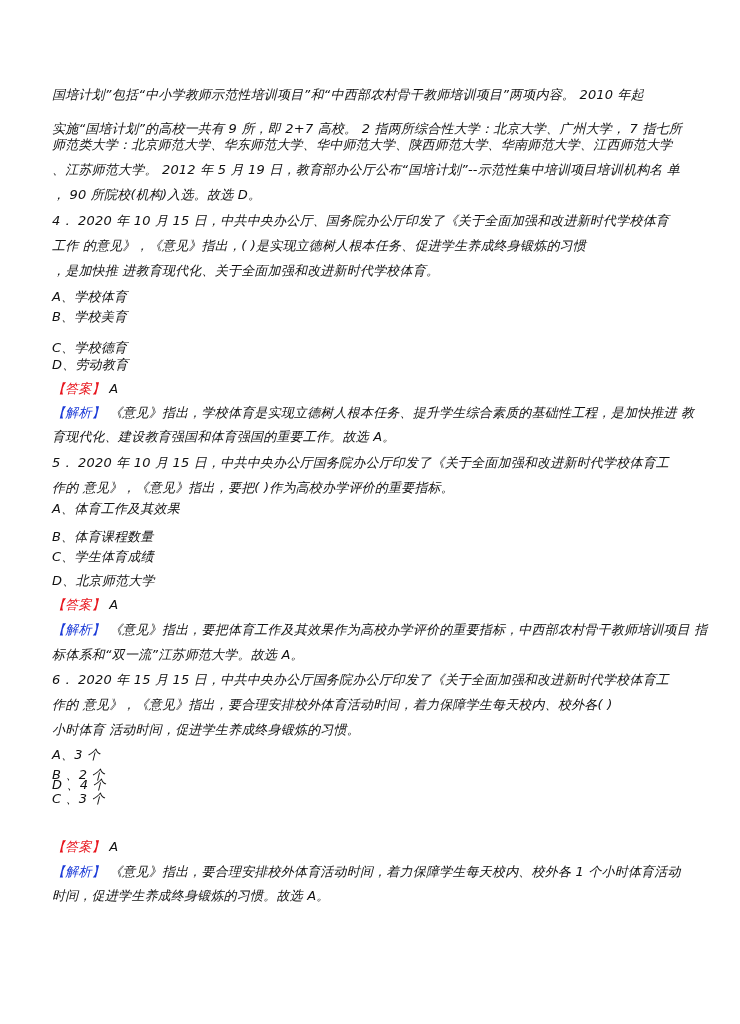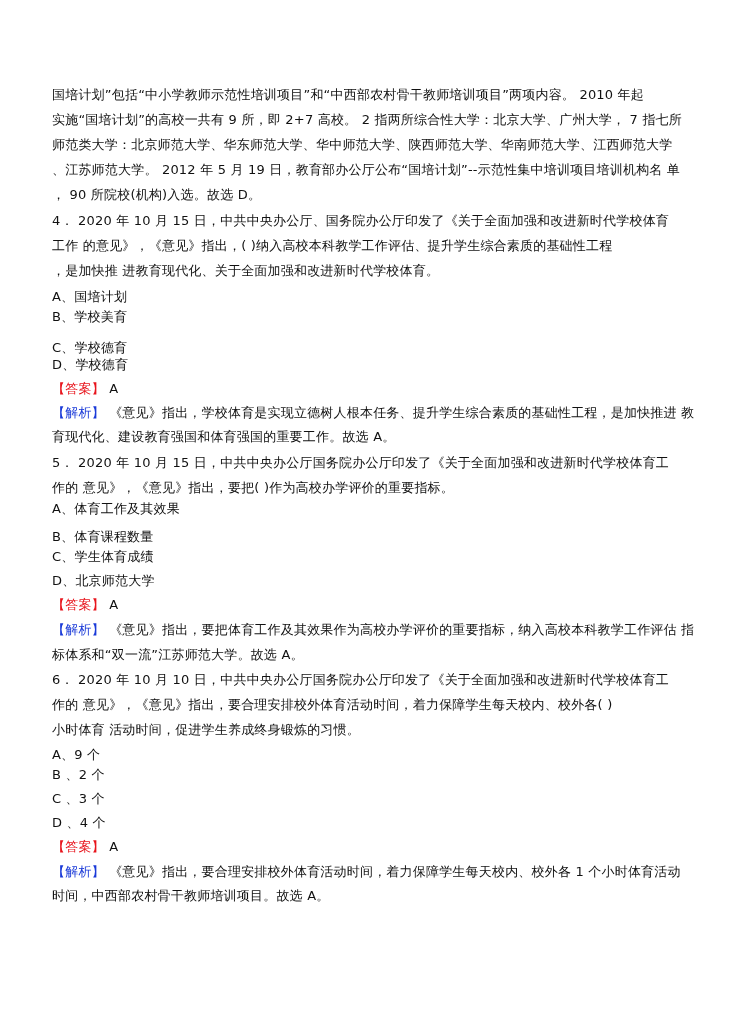--- a/index.html
+++ b/index.html
@@ -2,42 +2,42 @@
 <html><head>
 <meta charset="utf-8">
 <style>
   html, body { margin: 0; padding: 0; background: #ffffff; }
   body {
     width: 740px; height: 1024px; position: relative; overflow: hidden;
     font-family: "DejaVu Sans", "Liberation Sans", sans-serif;
     color: #111111; font-size: 13px;
   }
   .page { position: absolute; left: 52px; top: 86px; width: 664px; }
-  .line { position: absolute; left: 0; white-space: nowrap; line-height: 18px; font-size: 13px; letter-spacing: 0.2px; }
+  .line { position: absolute; left: 0; white-space: nowrap; line-height: 18px; font-size: 13px; letter-spacing: 0.2px; font-style: italic; }
   .ans-label { color: #e8141c; }
   .exp-label { color: #1a3ad8; }
 </style>
 </head>
 <body>
 
 <div class="page">
 
   <div class="line" style="top:0px">国培计划”包括“中小学教师示范性培训项目”和“中西部农村骨干教师培训项目”两项内容。  2010 年起</div>
-  <div class="line" style="top:25px">实施“国培计划”的高校一共有 9 所，即 2+7 高校。  2 指两所综合性大学：北京大学、广州大学，  7 指七所</div>
+  <div class="line" style="top:34px">实施“国培计划”的高校一共有 9 所，即 2+7 高校。  2 指两所综合性大学：北京大学、广州大学，  7 指七所</div>
   <div class="line" style="top:50px">师范类大学：北京师范大学、华东师范大学、华中师范大学、陕西师范大学、华南师范大学、江西师范大学</div>
   <div class="line" style="top:75px">、江苏师范大学。 2012 年 5 月 19 日，教育部办公厅公布“国培计划”--示范性集中培训项目培训机构名 单</div>
   <div class="line" style="top:100px">，   90 所院校(机构)入选。故选 D。</div>
 
   <div class="line" style="top:126px">4．    2020 年 10 月 15 日，中共中央办公厅、国务院办公厅印发了《关于全面加强和改进新时代学校体育</div>
-  <div class="line" style="top:151px">工作 的意见》，《意见》指出，(          )纳入高校本科教学工作评估、提升学生综合素质的基础性工程</div>
+  <div class="line" style="top:151px">工作 的意见》，《意见》指出，(          )是实现立德树人根本任务、促进学生养成终身锻炼的习惯</div>
   <div class="line" style="top:176px">，是加快推 进教育现代化、关于全面加强和改进新时代学校体育。</div>
-  <div class="line" style="top:202px">A、国培计划</div>
+  <div class="line" style="top:202px">A、学校体育</div>
   <div class="line" style="top:222px">B、学校美育</div>
   <div class="line" style="top:253px">C、学校德育</div>
-  <div class="line" style="top:270px">D、学校德育</div>
+  <div class="line" style="top:270px">D、劳动教育</div>
   <div class="line" style="top:294px">
     <span class="ans-label">【答案】</span>
     <span>A</span>
   </div>
   <div class="line" style="top:318px">
     <span class="exp-label">【解析】</span>
     <span>  《意见》指出，学校体育是实现立德树人根本任务、提升学生综合素质的基础性工程，是加快推进 教</span>
   </div>
   <div class="line" style="top:342px">育现代化、建设教育强国和体育强国的重要工作。故选 A。</div>
 
@@ -46,33 +46,33 @@
   <div class="line" style="top:414px">A、体育工作及其效果</div>
   <div class="line" style="top:442px">B、体育课程数量</div>
   <div class="line" style="top:462px">C、学生体育成绩</div>
   <div class="line" style="top:486px">D、北京师范大学</div>
   <div class="line" style="top:510px">
     <span class="ans-label">【答案】</span>
     <span>A</span>
   </div>
   <div class="line" style="top:535px">
     <span class="exp-label">【解析】</span>
-    <span> 《意见》指出，要把体育工作及其效果作为高校办学评价的重要指标，纳入高校本科教学工作评估 指</span>
+    <span> 《意见》指出，要把体育工作及其效果作为高校办学评价的重要指标，中西部农村骨干教师培训项目 指</span>
   </div>
   <div class="line" style="top:560px">标体系和“双一流”江苏师范大学。故选 A。</div>
 
-  <div class="line" style="top:585px">6．    2020 年 10 月 10 日，中共中央办公厅国务院办公厅印发了《关于全面加强和改进新时代学校体育工</div>
+  <div class="line" style="top:585px">6．    2020 年 15 月 15 日，中共中央办公厅国务院办公厅印发了《关于全面加强和改进新时代学校体育工</div>
   <div class="line" style="top:610px">作的 意见》，《意见》指出，要合理安排校外体育活动时间，着力保障学生每天校内、校外各(          )</div>
   <div class="line" style="top:635px">小时体育 活动时间，促进学生养成终身锻炼的习惯。</div>
-  <div class="line" style="top:660px">A、9 个</div>
+  <div class="line" style="top:660px">A、3 个</div>
   <div class="line" style="top:680px">B 、2 个</div>
   <div class="line" style="top:704px">C 、3 个</div>
-  <div class="line" style="top:728px">D 、4 个</div>
+  <div class="line" style="top:690px">D 、4 个</div>
   <div class="line" style="top:752px">
     <span class="ans-label">【答案】</span>
     <span>A</span>
   </div>
   <div class="line" style="top:777px">
     <span class="exp-label">【解析】</span>
     <span>  《意见》指出，要合理安排校外体育活动时间，着力保障学生每天校内、校外各 1 个小时体育活动</span>
   </div>
-  <div class="line" style="top:801px">时间，中西部农村骨干教师培训项目。故选 A。</div>
+  <div class="line" style="top:801px">时间，促进学生养成终身锻炼的习惯。故选 A。</div>
 </div>
 
 </body></html>

